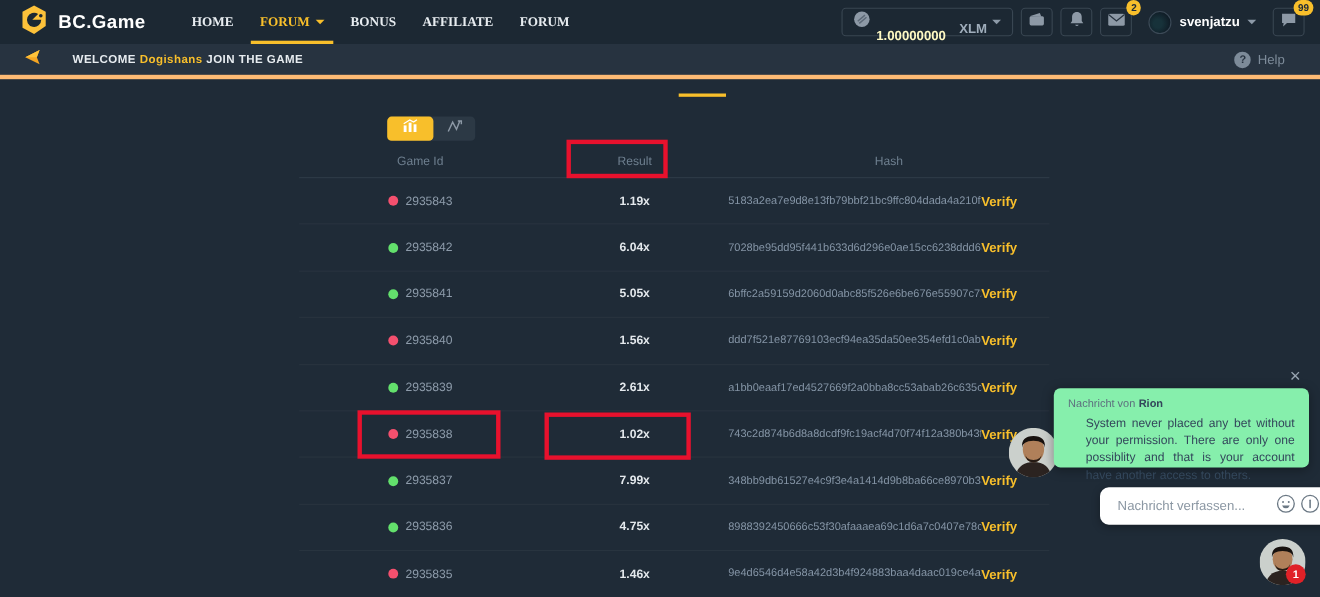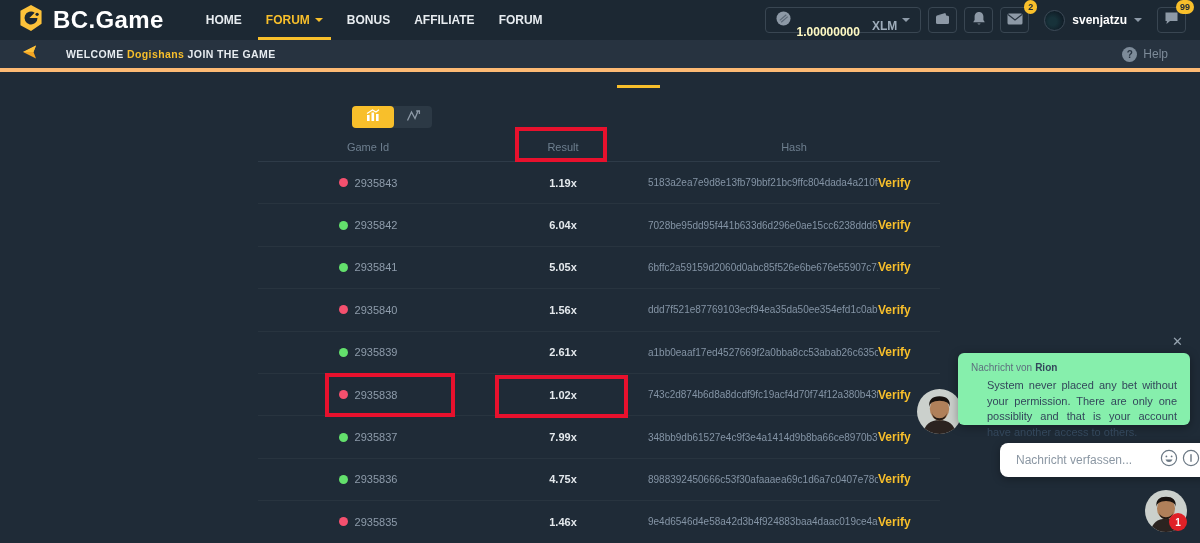--- a/index.html
+++ b/index.html
@@ -7,22 +7,22 @@
   body {
     width:1200px; height:543px; overflow:hidden; position:relative;
     background:#1f2b37; font-family:"Liberation Sans", sans-serif;
     --accent:#f8bf2b;
   }
 
   
   .header { position:absolute; left:0; top:0; width:1200px; height:40px;
     background:#1c2833; display:flex; align-items:center; z-index:10; }
   .logo { display:flex; align-items:center; gap:9px; padding-left:18px; cursor:pointer; }
-  .logo-text { color:#fff; font-size:24px; font-weight:bold; letter-spacing:.4px; }
-  .nav { display:flex; margin-left:30px; height:40px; }
+  .logo-text { color:#fff; font-size:17px; font-weight:bold; letter-spacing:.4px; }
+  .nav { display:flex; margin-left:30px; height:40px;font-family:Liberation Serif, serif; }
   .nav-item { position:relative; display:flex; align-items:center; gap:5px; padding:0 12px;
     color:#e7ecf0; font-size:12px; font-weight:bold; cursor:pointer; height:40px; }
   .nav-item.active { color:var(--accent); }
   .nav-item.active::after { content:""; position:absolute; left:4px; right:4px; bottom:0;
     height:3px; background:var(--accent); }
   .caret { width:0; height:0; border-left:4px solid transparent; border-right:4px solid transparent;
     border-top:4px solid #8d9aa8; display:inline-block; }
   .nav-item.active .caret { border-top-color:var(--accent); }
 
   .header-right { margin-left:auto; display:flex; align-items:center; gap:7px; padding-right:14px; }
@@ -55,21 +55,21 @@
   .tab-indicator { position:absolute; left:617px; top:85px; width:43px; height:3px;
     background:var(--accent); }
 
   .toggle-group { position:absolute; left:352px; top:106px; height:22px; display:flex;
     background:#2c3945; border-radius:4px; }
   .toggle-btn { width:42px; height:22px; border-radius:4px; display:flex; align-items:center;
     justify-content:center; cursor:pointer; }
   .toggle-btn.inactive { width:38px; }
   .toggle-btn.active { background:var(--accent); }
 
-  .table { position:absolute; left:258px; top:133px; width:682px; }
+  .table { position:absolute; left:272px; top:133px; width:682px; }
   .thead { display:flex; height:29px; align-items:center; color:#6e7f8f; font-size:11px;
     border-bottom:1px solid #2e3b48; }
   .th-id { width:220px; text-align:center; }
   .th-result { width:170px; text-align:center; }
   .th-hash { flex:1; text-align:center; }
   .trow { display:flex; height:42.4px; align-items:center; border-bottom:1px solid #28343f; }
   .col-id { width:220px; display:flex; align-items:center; justify-content:center; gap:7px;
     color:#8e9cab; font-size:11px; }
   .dot { width:9px; height:9px; border-radius:50%; flex:0 0 auto; }
   .col-result { width:170px; text-align:center; color:#e4e9ed; font-weight:bold; font-size:11px; }

